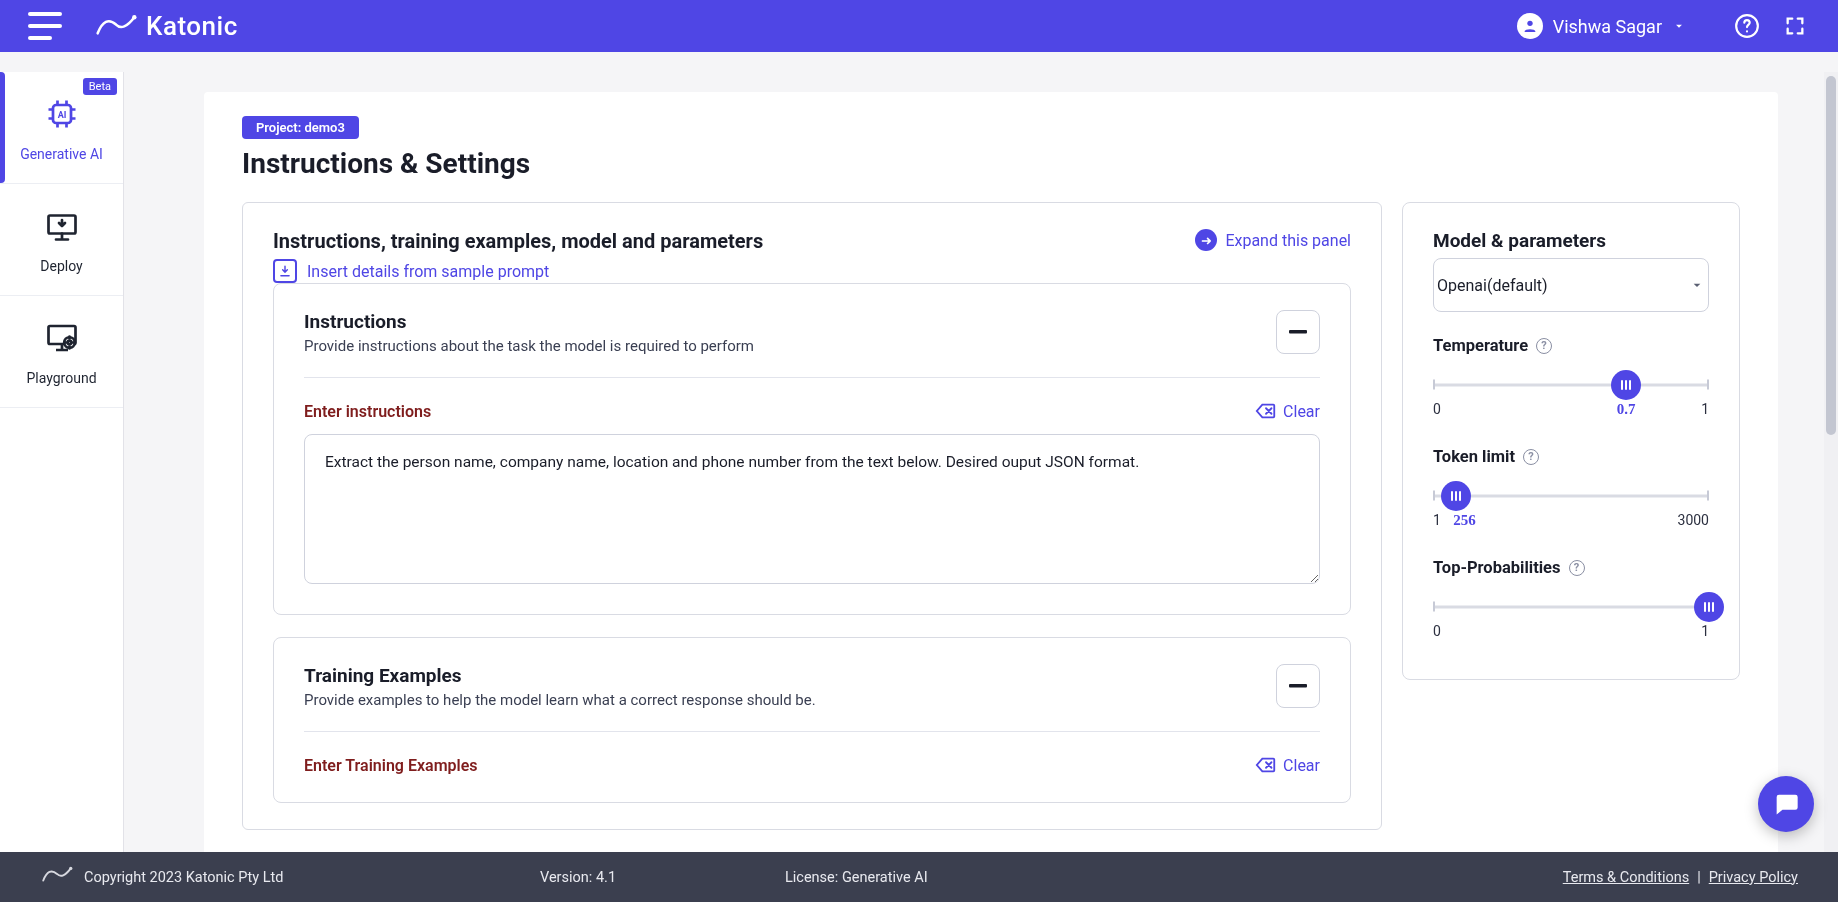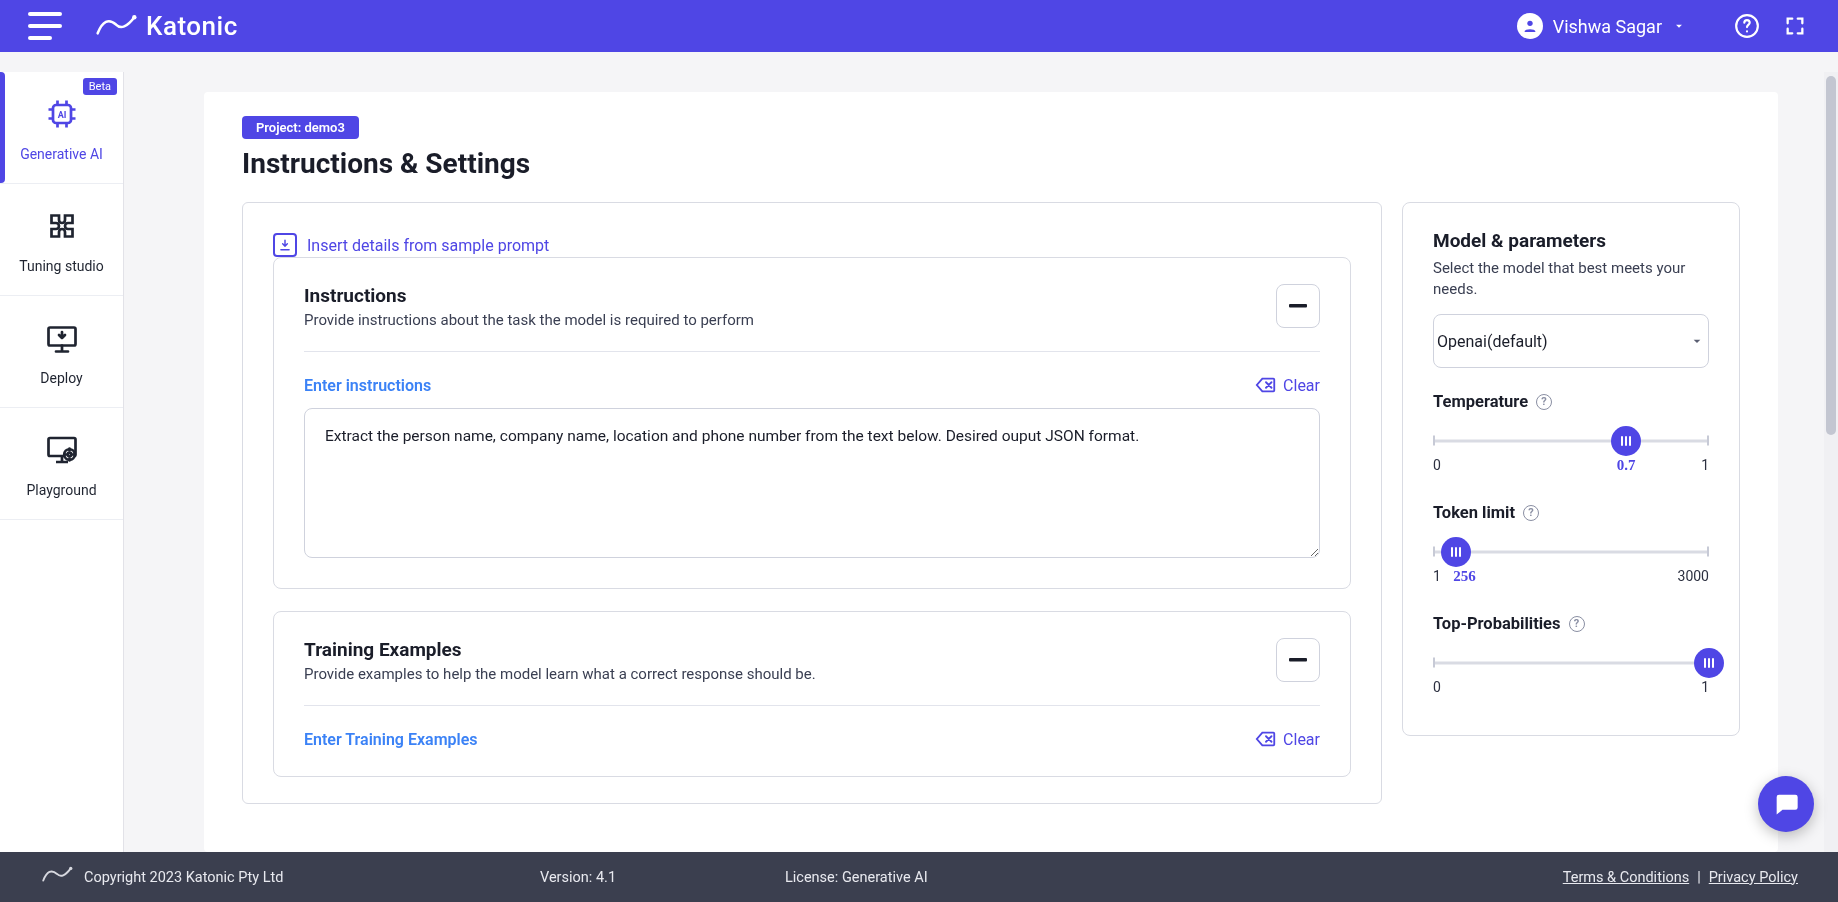--- a/index.html
+++ b/index.html
@@ -92,21 +92,21 @@
   .sub-head { display:flex; justify-content:space-between; align-items:flex-start; }
   .sub-head h3 { font-size:19px; font-weight:700; color:#1a1d29; margin-bottom:4px; }
   .sub-head p { font-size:15px; color:#3a3f52; }
   .collapse-btn {
     width:44px;height:44px;border:1.5px solid #cfd2dd;border-radius:8px;background:#fff;
     display:flex;align-items:center;justify-content:center;cursor:pointer;font-size:22px;color:#1a1d29;
   }
   .sub-divider { border:none; border-top:1px solid #e2e4ec; margin:22px 0; }
 
   .field-row { display:flex; justify-content:space-between; align-items:center; margin-bottom:12px; }
-  .field-label { font-size:16px; font-weight:600; color:#3b82f6; }
+  .field-label { font-size:16px; font-weight:600; color:#7f1d1d; }
   .clear-btn { color:#4F46E5; font-size:16px; display:flex; align-items:center; gap:6px; cursor:pointer; }
 
   .ta {
     width:100%; min-height:150px; border:1.5px solid #cfd2dd; border-radius:8px;
     padding:18px 20px; font-size:15.5px; color:#1a1d29; resize:vertical; font-family:inherit;
   }
 
   
   .params-card {
     border:1.5px solid #d9dbe3; border-radius:8px; padding:26px 30px 40px 30px;
@@ -217,28 +217,20 @@
           <rect x="6" y="6" width="12" height="12" rx="2"></rect>
           <path d="M9 3v3M15 3v3M9 18v3M15 18v3M3 9h3M3 15h3M18 9h3M18 15h3"></path>
           <text x="12" y="14.5" font-size="6" text-anchor="middle" fill="#4F46E5" stroke="none" font-weight="700">AI</text>
         </svg>
     </span>
     <span>Generative AI</span>
   </div>
   <div class="side-item">
     <span class="side-icon">
       <svg width="36" height="36" viewBox="0 0 24 24" fill="none" stroke="#1f2430" stroke-width="1.8">
-          <path d="M5 5h5v3a2 2 0 104 0V5h5v5h-3a2 2 0 100 4h3v5h-5v-3a2 2 0 10-4 0v3H5v-5h3a2 2 0 100-4H5z"></path>
-        </svg>
-    </span>
-    <span>Tuning studio</span>
-  </div>
-  <div class="side-item">
-    <span class="side-icon">
-      <svg width="36" height="36" viewBox="0 0 24 24" fill="none" stroke="#1f2430" stroke-width="1.8">
           <rect x="3" y="5" width="18" height="12" rx="1"></rect>
           <path d="M8 21h8M12 17v4M12 8v4m0 0l-2-2m2 2l2-2" stroke-linecap="round"></path>
         </svg>
     </span>
     <span>Deploy</span>
   </div>
   <div class="side-item">
     <span class="side-icon">
       <svg width="36" height="36" viewBox="0 0 24 24" fill="none" stroke="#1f2430" stroke-width="1.8">
           <rect x="3" y="4" width="18" height="12" rx="1"></rect>
@@ -255,20 +247,27 @@
 <div class="main">
   <div class="content-card">
     <span class="proj-badge">
       <span>Project:</span> <span>demo3</span>
     </span>
     <h1 class="page-title">Instructions &amp; Settings</h1>
 
     <div class="columns">
 
       <div class="col-left">
+        <div class="panel-head">
+          <div class="panel-title">Instructions, training examples, model and parameters</div>
+          <div class="expand-link">
+            <span class="expand-circle">➜</span>
+            <span>Expand this panel</span>
+          </div>
+        </div>
         <div class="insert-link">
           <span class="dl-icon">
             <svg width="14" height="14" viewBox="0 0 24 24" fill="none" stroke="#4F46E5" stroke-width="2.5" stroke-linecap="round">
                 <path d="M12 4v10m0 0l-4-4m4 4l4-4M5 20h14"></path>
               </svg>
           </span>
           <span>Insert details from sample prompt</span>
         </div>
 
         <div class="sub-card">
@@ -319,21 +318,20 @@
                 </svg>
               <span>Clear</span>
             </span>
           </div>
         </div>
       </div>
 
       <div class="col-right">
         <div class="params-card">
           <h3>Model &amp; parameters</h3>
-          <p class="sub">Select the model that best meets your needs.</p>
 
           <div class="select">
             <span>Openai(default)</span>
             <svg width="16" height="16" viewBox="0 0 24 24" fill="#5a5f72">
                 <path d="M7 10l5 5 5-5z"></path>
               </svg>
           </div>
 
           <div class="param-block">
             <div class="param-label">

